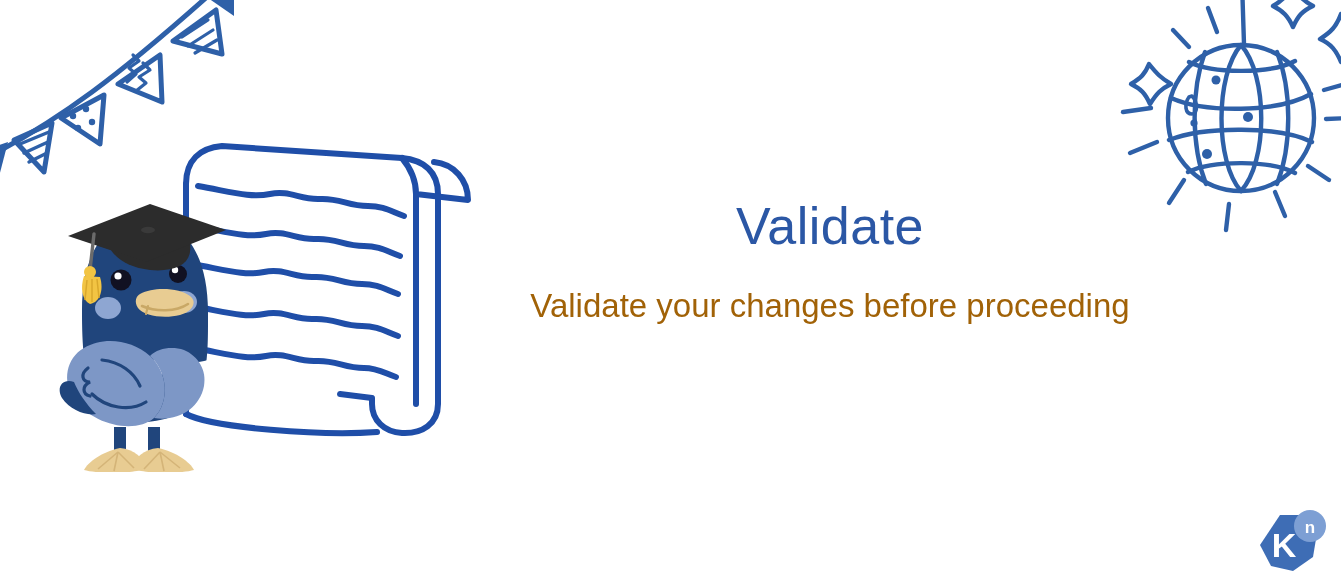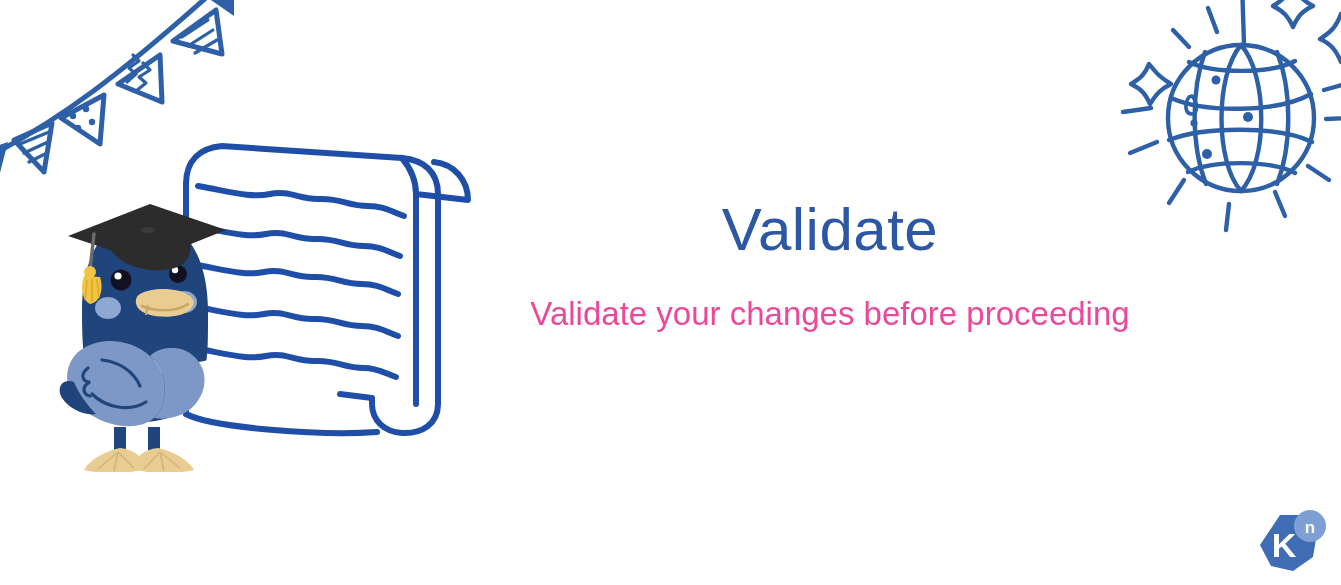--- a/index.html
+++ b/index.html
@@ -30,33 +30,33 @@
 
   
   .textblock {
     position: absolute;
     left: 470px;
     top: 200px;
     width: 720px;
     text-align: center;
   }
   .title {
-    font-size: 60px;
+    font-size: 52px;
     font-weight: 400;
     line-height: 1;
     color: #2B57A5;
     letter-spacing: 0.5px;
     margin: 0 0 34px 0;
     white-space: nowrap;
   }
   .subtitle {
     font-size: 33px;
     font-weight: 400;
     line-height: 1.2;
-    color: #ec4899;
+    color: #a16207;
     margin: 0;
     white-space: nowrap;
   }
 
   
   .logo {
     position: absolute;
     right: 12px;
     bottom: 6px;
     width: 74px;

